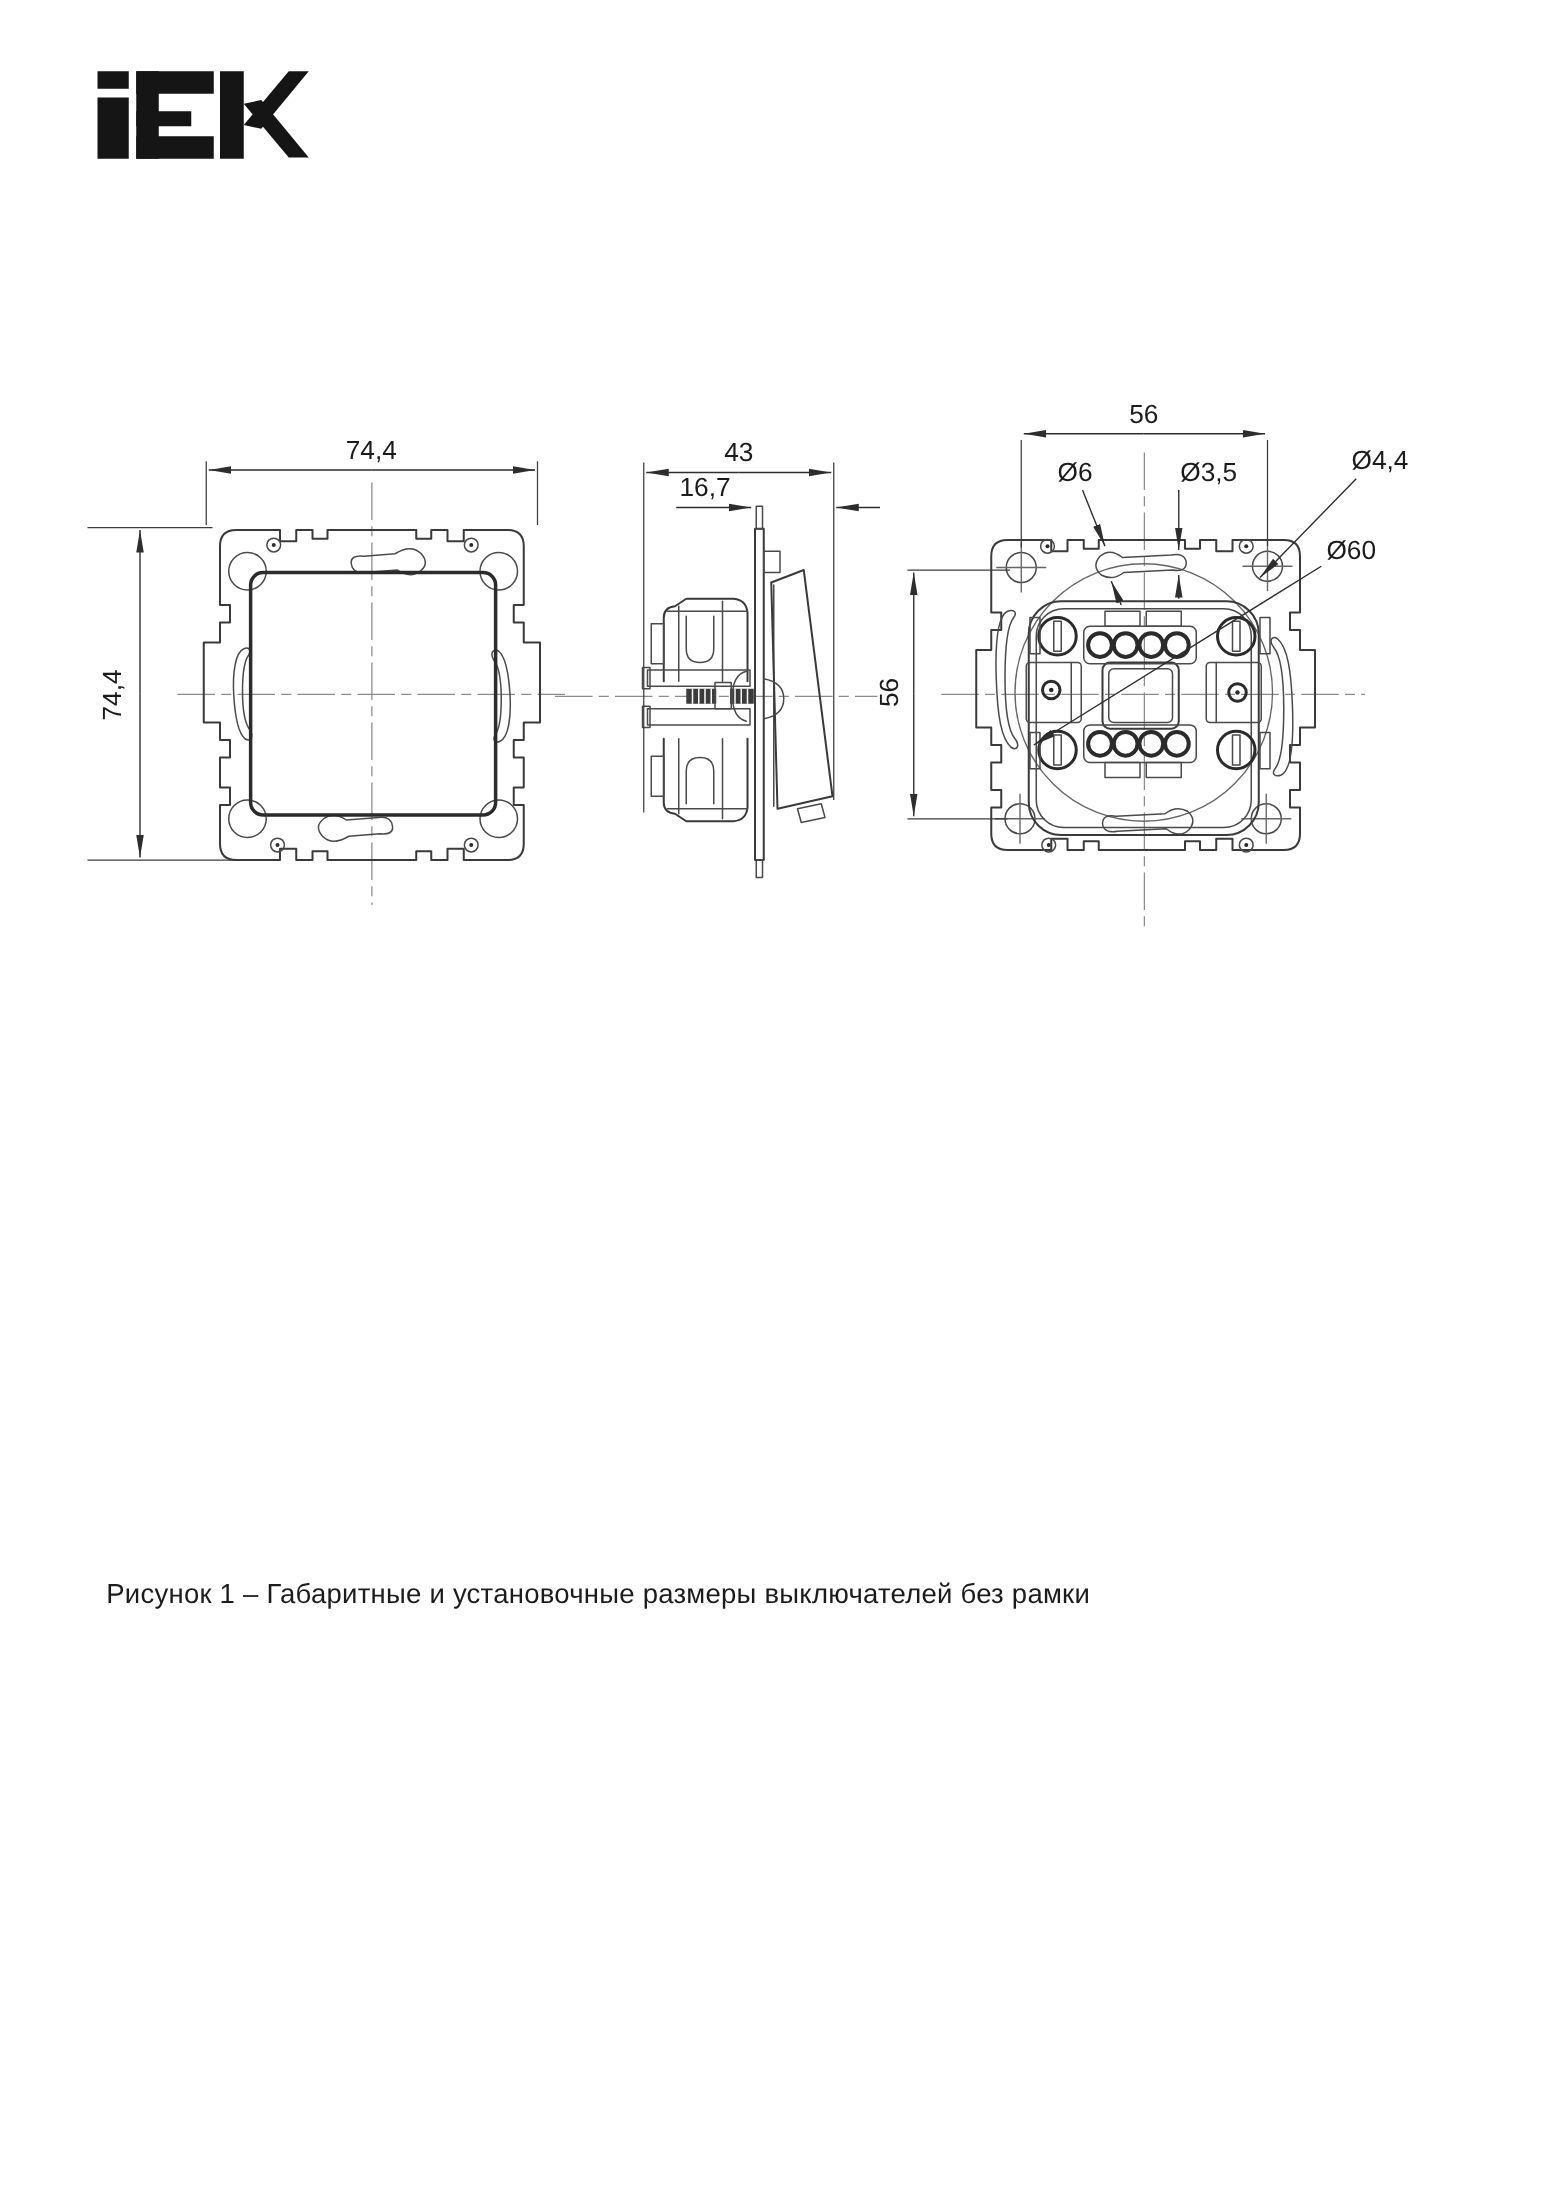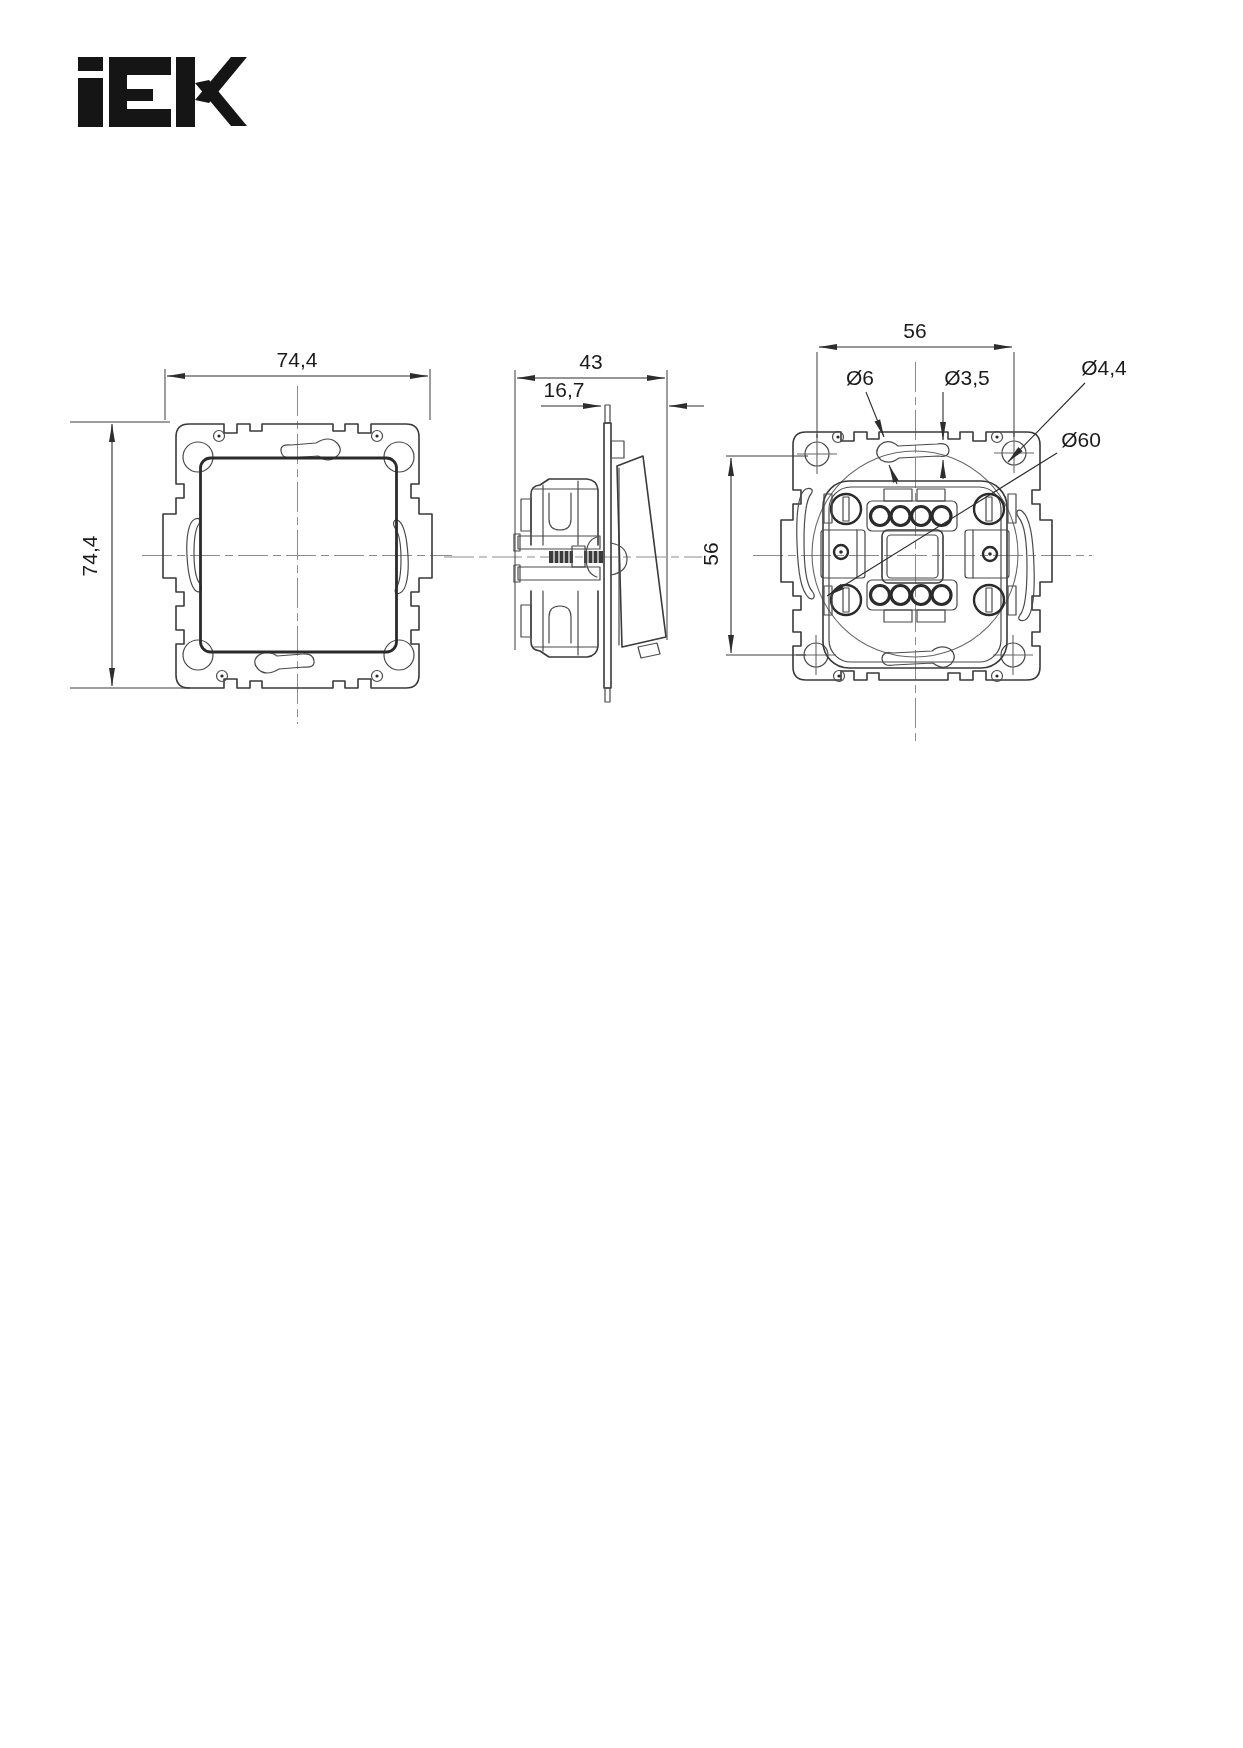--- a/index.html
+++ b/index.html
@@ -325,14 +325,15 @@
         <text class="dimtxt" x="1104" y="375" text-anchor="middle">Ø4,4</text>
       </g>
 
       <g>
         <path class="dim" d="M1057,453 L827,596" marker-end="url(#arr)"></path>
         <text class="dimtxt" x="1081" y="447" text-anchor="middle">Ø60</text>
       </g>
     </g>
   </svg>
 
+  <div class="caption">Рисунок 1 – Габаритные и установочные размеры выключателей без рамки</div>
 
 </div>
 
 </body></html>

